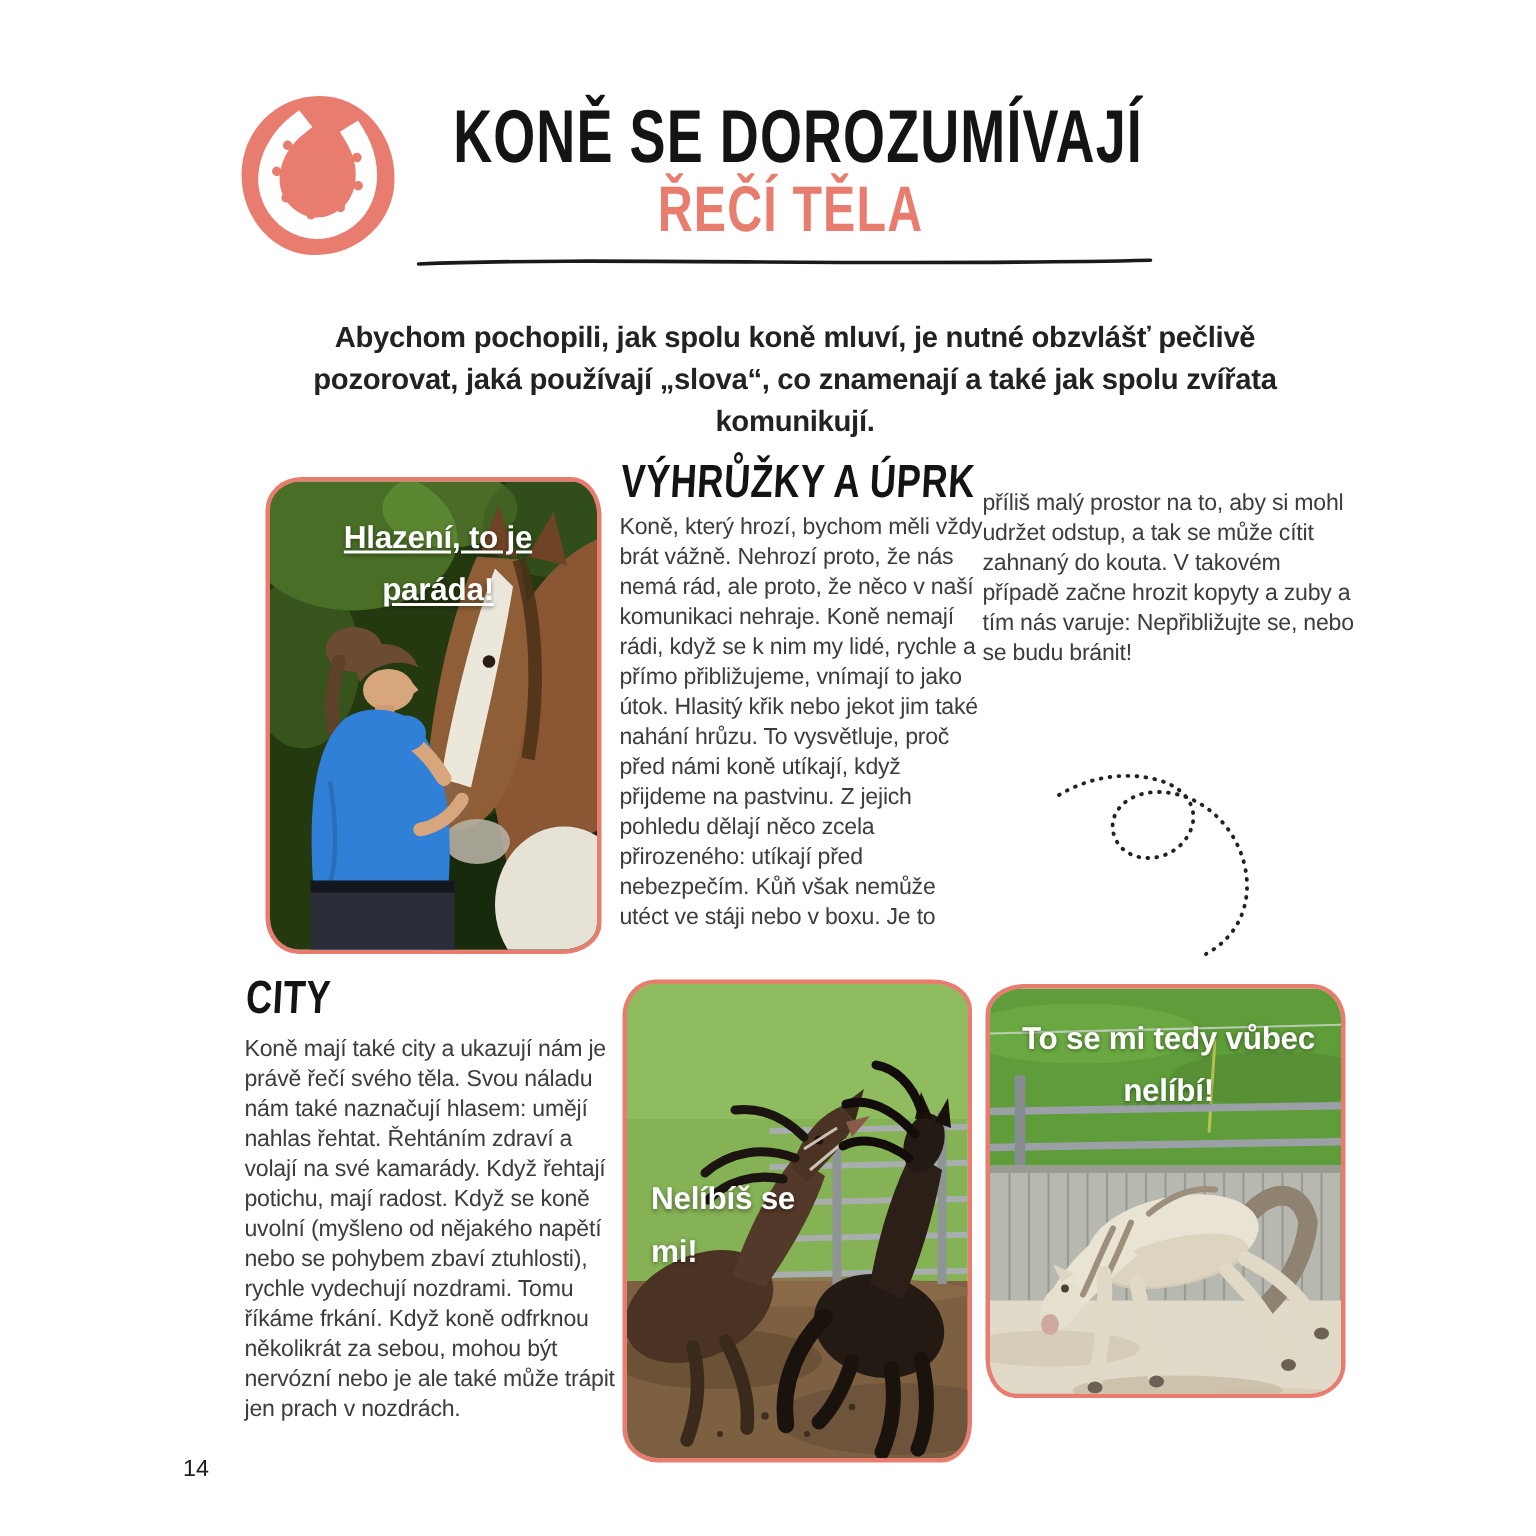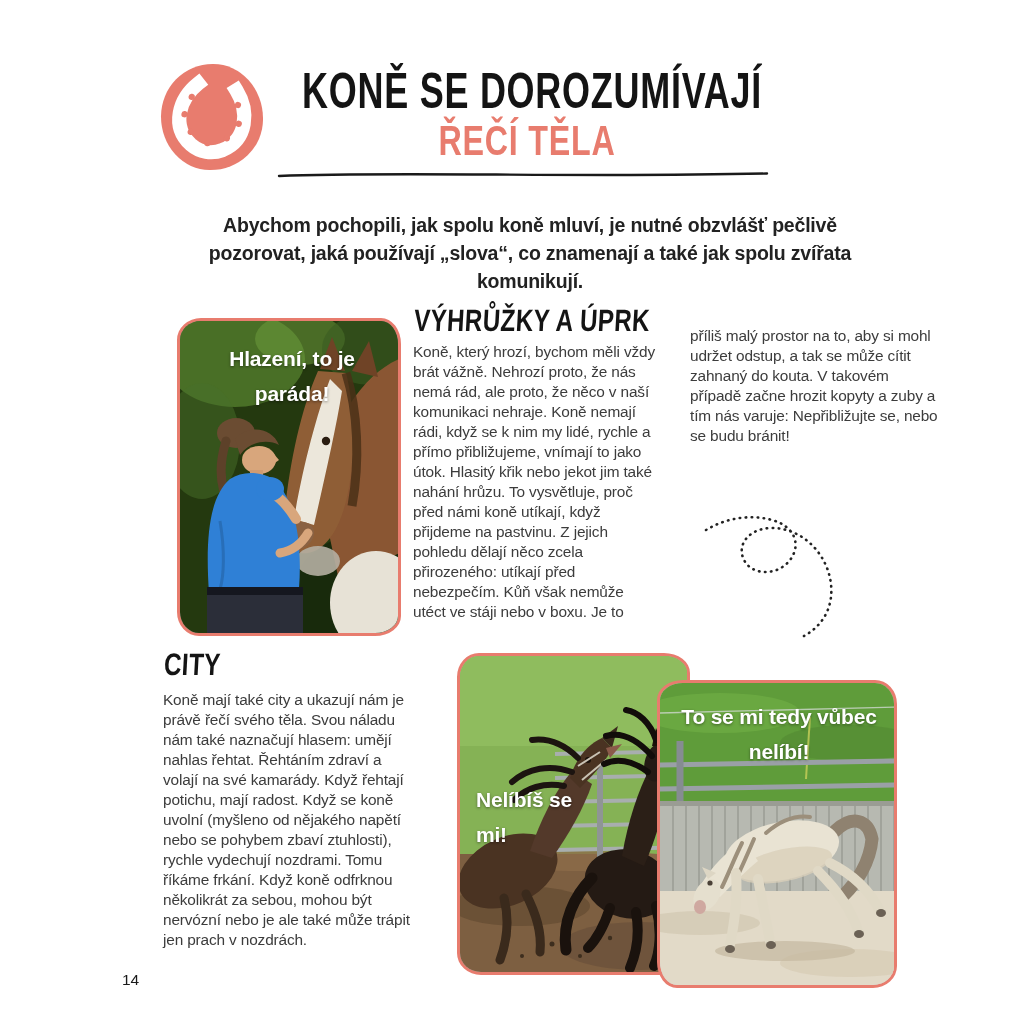--- a/index.html
+++ b/index.html
@@ -49,24 +49,24 @@
   }
   .photo svg{display:block; position:absolute; inset:0;}
   .photo-caption{
     position:absolute; color:#ffffff; font-weight:700; font-size:21px;
     line-height:1.68; text-shadow:0 1px 3px rgba(0,0,0,.45);
     letter-spacing:-.2px;
   }
   #photo-petting{left:177px; top:318px; width:224px; height:318px;
     border-radius:24px 20px 26px 22px / 22px 26px 20px 24px;}
   #photo-fighting{left:415px; top:653px; width:233px; height:322px;
-    border-radius:22px 26px 20px 24px / 24px 20px 26px 22px;margin-left:42px;}
-  #photo-refusing{left:657px; top:680px; width:240px; height:308px;
+    border-radius:22px 26px 20px 24px / 24px 20px 26px 22px;}
+  #photo-refusing{left:657px; top:656px; width:240px; height:276px;
     border-radius:26px 22px 24px 20px / 20px 24px 22px 26px;}
-  #photo-petting .photo-caption{left:20px; top:20px; width:184px; text-align:center;}
+  #photo-petting .photo-caption{left:20px; top:20px; width:184px; text-align:center;text-decoration:underline;}
   #photo-fighting .photo-caption{left:16px; top:126px; width:110px; text-align:left;}
   #photo-refusing .photo-caption{left:16px; top:16px; width:206px; text-align:center;}
   
   .swirl{position:absolute; left:698px; top:502px;}
   .page-number{
     position:absolute; left:122px; top:971px; font-size:15.5px; font-weight:400; color:#1a1a1a;
   }
 </style>
 </head>
 <body>
@@ -139,21 +139,21 @@
       <path d="M100 232 C 112 230 122 222 128 212" stroke="#d8a67c" stroke-width="9" fill="none" stroke-linecap="round"></path>
 
       <rect x="27" y="266" width="96" height="9" fill="#15171f"></rect>
       <rect x="27" y="274" width="96" height="44" fill="#2b2e39"></rect>
     </svg>
     <figcaption class="photo-caption">Hlazení, to je paráda!</figcaption>
   </figure>
 
   <h3 class="col-heading" style="left:413px; top:303px;">VÝHRŮŽKY A ÚPRK</h3>
   <p class="body-text" style="left:413px; top:342px; width:244px;">Koně, který hrozí, bychom měli vždy brát vážně. Nehrozí proto, že nás nemá rád, ale proto, že něco v naší komunikaci nehraje. Koně nemají rádi, když se k nim my lidé, rychle a přímo přibližujeme, vnímají to jako útok. Hlasitý křik nebo jekot jim také nahání hrůzu. To vysvětluje, proč před námi koně utíkají, když přijdeme na pastvinu. Z jejich pohledu dělají něco zcela přirozeného: utíkají před nebezpečím. Kůň však nemůže utéct ve stáji nebo v boxu. Je to</p>
-  <p class="body-text" style="left:690px; top:326px; width:252px;">příliš malý prostor na to, aby si mohl udržet odstup, a tak se může cítit zahnaný do kouta. V takovém případě začne hrozit kopyty a zuby a tím nás varuje: Nepřibližujte se, nebo se budu bránit!</p>
+  <p class="body-text" style="left:655px; top:326px; width:252px;">příliš malý prostor na to, aby si mohl udržet odstup, a tak se může cítit zahnaný do kouta. V takovém případě začne hrozit kopyty a zuby a tím nás varuje: Nepřibližujte se, nebo se budu bránit!</p>
 
   <svg class="swirl" width="168" height="142" viewBox="0 0 168 142">
     <path d="M8 28 C 28 16 52 12 74 18 C 96 24 104 42 92 58 C 80 74 54 74 46 58 C 38 42 52 26 74 26 C 102 26 126 48 132 76 C 137 100 128 122 106 134" fill="none" stroke="#222222" stroke-width="2.6" stroke-linecap="round" stroke-dasharray="0.5 5.5"></path>
   </svg>
 
   <h3 class="col-heading" style="left:163px; top:647px;">CITY</h3>
   <p class="body-text" style="left:163px; top:690px; width:254px;">Koně mají také city a ukazují nám je právě řečí svého těla. Svou náladu nám také naznačují hlasem: umějí nahlas řehtat. Řehtáním zdraví a volají na své kamarády. Když řehtají potichu, mají radost. Když se koně uvolní (myšleno od nějakého napětí nebo se pohybem zbaví ztuhlosti), rychle vydechují nozdrami. Tomu říkáme frkání. Když koně odfrknou několikrát za sebou, mohou být nervózní nebo je ale také může trápit jen prach v nozdrách.</p>
 
   <figure class="photo" id="photo-fighting">
     <svg viewBox="0 0 233 322" width="233" height="322" preserveAspectRatio="none">

